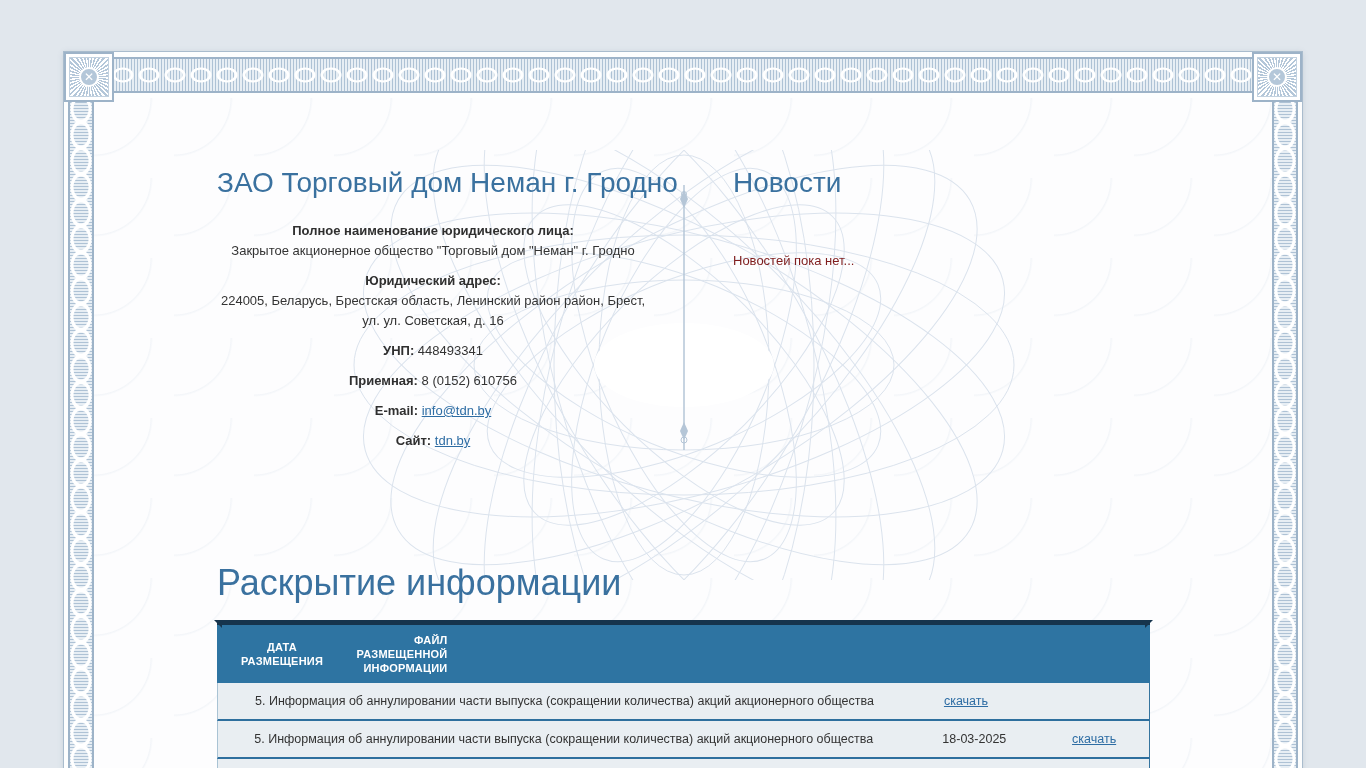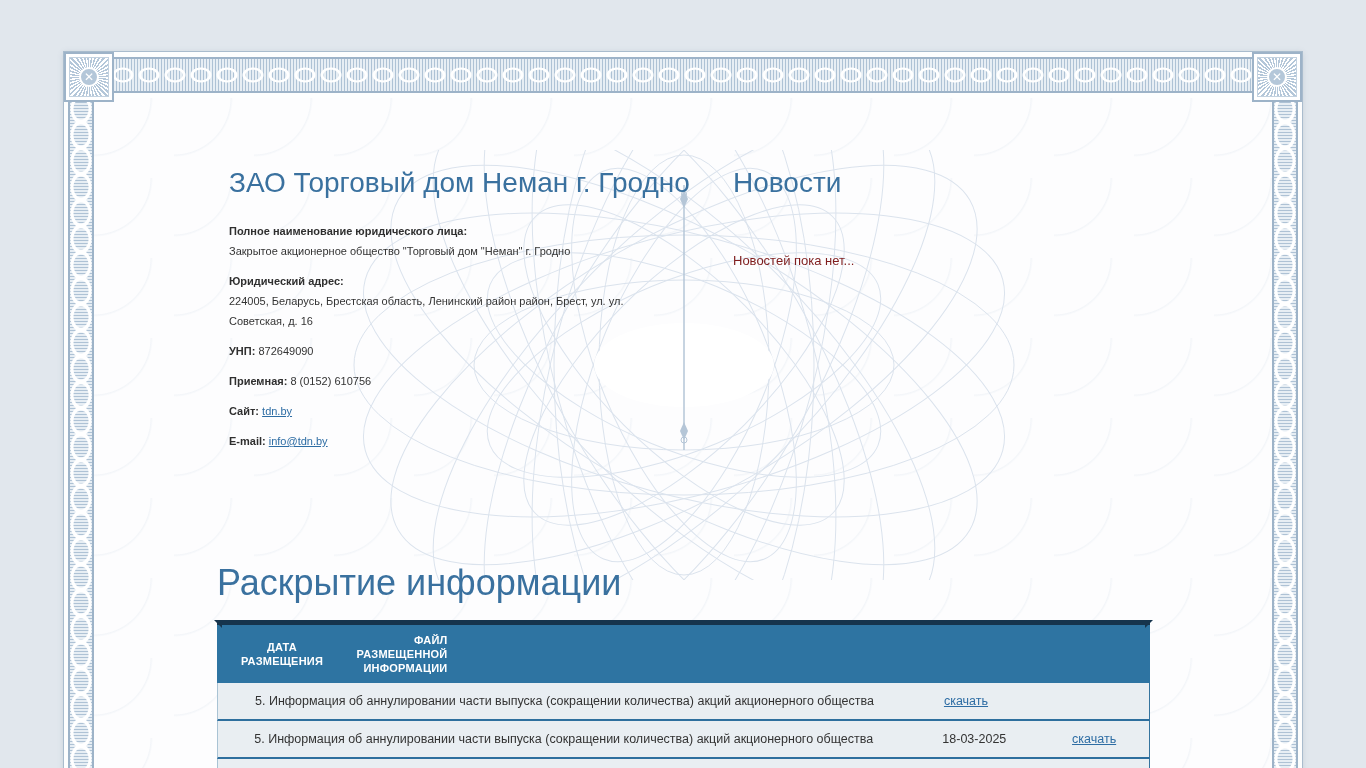--- a/index.html
+++ b/index.html
@@ -67,26 +67,26 @@
     background-size:80px 80px;
   }
   .watermark { position:absolute; left:240px; top:52px; pointer-events:none; }
 
   
   .main { position:absolute; left:123px; top:66px; width:940px; z-index:2; }
 
   h1.page-h {
     font-size:28px; font-weight:400; color:#3a719f; line-height:37px;
   }
-  .company-col { position:absolute; left:12px; top:0; width:470px; }
+  .company-col { position:absolute; left:0; top:0; width:470px; }
   .news-col   { position:absolute; left:516px; top:0; width:380px; }
   .news-empty { margin-top:52px; font-size:13px; color:#7f1d1d; }
 
   .info { margin-top:20px; width:432px; }
-  .info p { font-size:11px; line-height:20px; margin-bottom:10px; color:#333; }
+  .info p { font-size:13px; line-height:20px; margin-bottom:10px; color:#333;text-align:center; }
   .lbl { font-weight:bold; color:#2f2f2f; }
   a.lnk { color:#2e6da4; text-decoration:underline; }
 
   .disclosure { position:absolute; left:0; top:400px; width:933px; }
   .disclosure h2 { font-size:36px; font-weight:400; color:#3a719f; line-height:38px; }
 
   .dtable { margin-top:18px; width:933px; position:relative; border-top:5px solid #16344d; }
   .dtable::before, .dtable::after {
     content:""; position:absolute; top:-5px; width:8px; height:8px; background:#16344d; z-index:1;
   }
@@ -169,33 +169,33 @@
           <p>
             <span class="lbl">Полное наименование юридического лица:</span><br>
             <span>Закрытое акционерное общество "Торговый дом "Неман" г. Гродно</span>
           </p>
           <p>
             <span class="lbl">Юридический адрес:</span><br>
             <span>224005, Беларусь, Брестская область, Ленинский район район, Брест, ул. ул. Советская, д. 16</span>
           </p>
           <p>
             <span class="lbl">УНП:</span>
-            <span>872649090</span>
+            <span>448493341</span>
           </p>
           <p>
             <span class="lbl">Приемная:</span>
             <span>8 (0152) 610756</span>
           </p>
           <p>
+            <span class="lbl">E-mail:</span>
+            <a class="lnk" href="#">info@tdn.by</a>
+          </p>
+          <p>
             <span class="lbl">Сайт:</span>
             <a class="lnk" href="#">tdn.by</a>
-          </p>
-          <p>
-            <span class="lbl">E-mail:</span>
-            <a class="lnk" href="#">info@tdn.by</a>
           </p>
         </div>
       </div>
 
       <div class="news-col">
         <h1 class="page-h">Новости</h1>
         <p class="news-empty">Новостей пока нет...</p>
       </div>
 
       <div class="disclosure">

